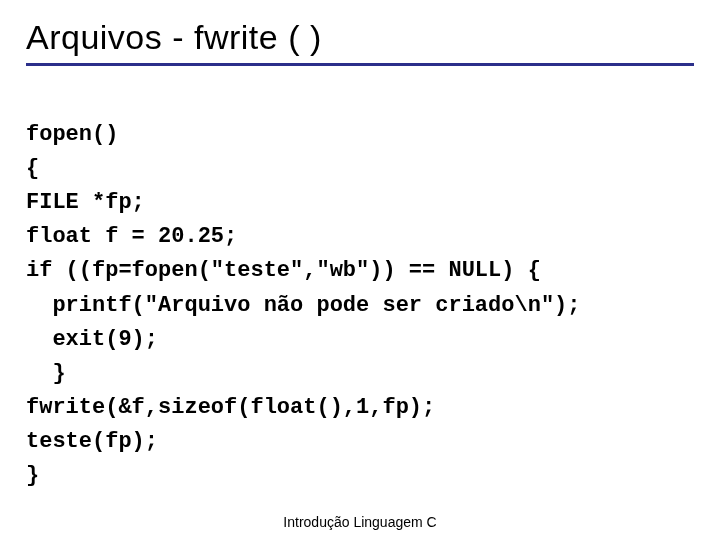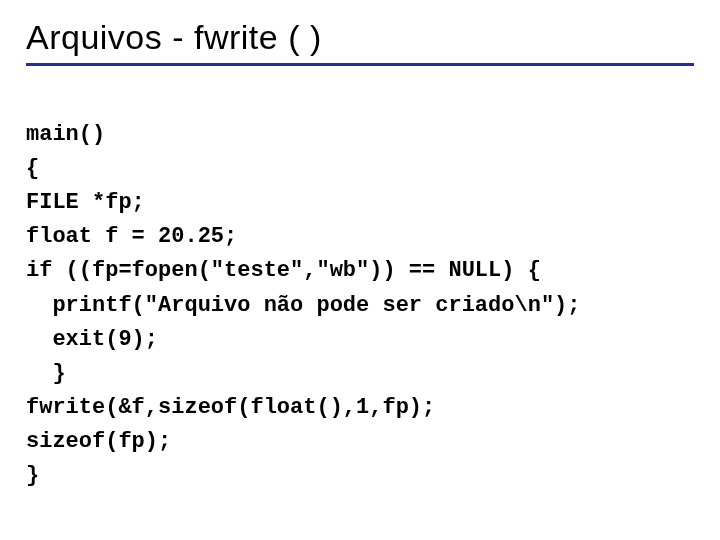--- a/index.html
+++ b/index.html
@@ -39,26 +39,27 @@
     color: #000;
   }
 </style>
 </head>
 <body>
 
 <div class="slide">
   <h1 class="title">Arquivos - fwrite ( )</h1>
 
   <div class="code">
-<span>main()</span>
+<span>fopen()</span>
 <span>{</span>
 <span>FILE *fp;</span>
 <span>float f = 20.25;</span>
 <span>if ((fp=fopen("teste","wb")) == NULL) {</span>
 <span>  printf("Arquivo não pode ser criado\n");</span>
 <span>  exit(9);</span>
 <span>  }</span>
 <span>fwrite(&amp;f,sizeof(float(),1,fp);</span>
-<span>sizeof(fp);</span>
+<span>teste(fp);</span>
 <span>}</span>
 </div>
 
+  <div class="footer">Introdução Linguagem C</div>
 </div>
 
 </body></html>

